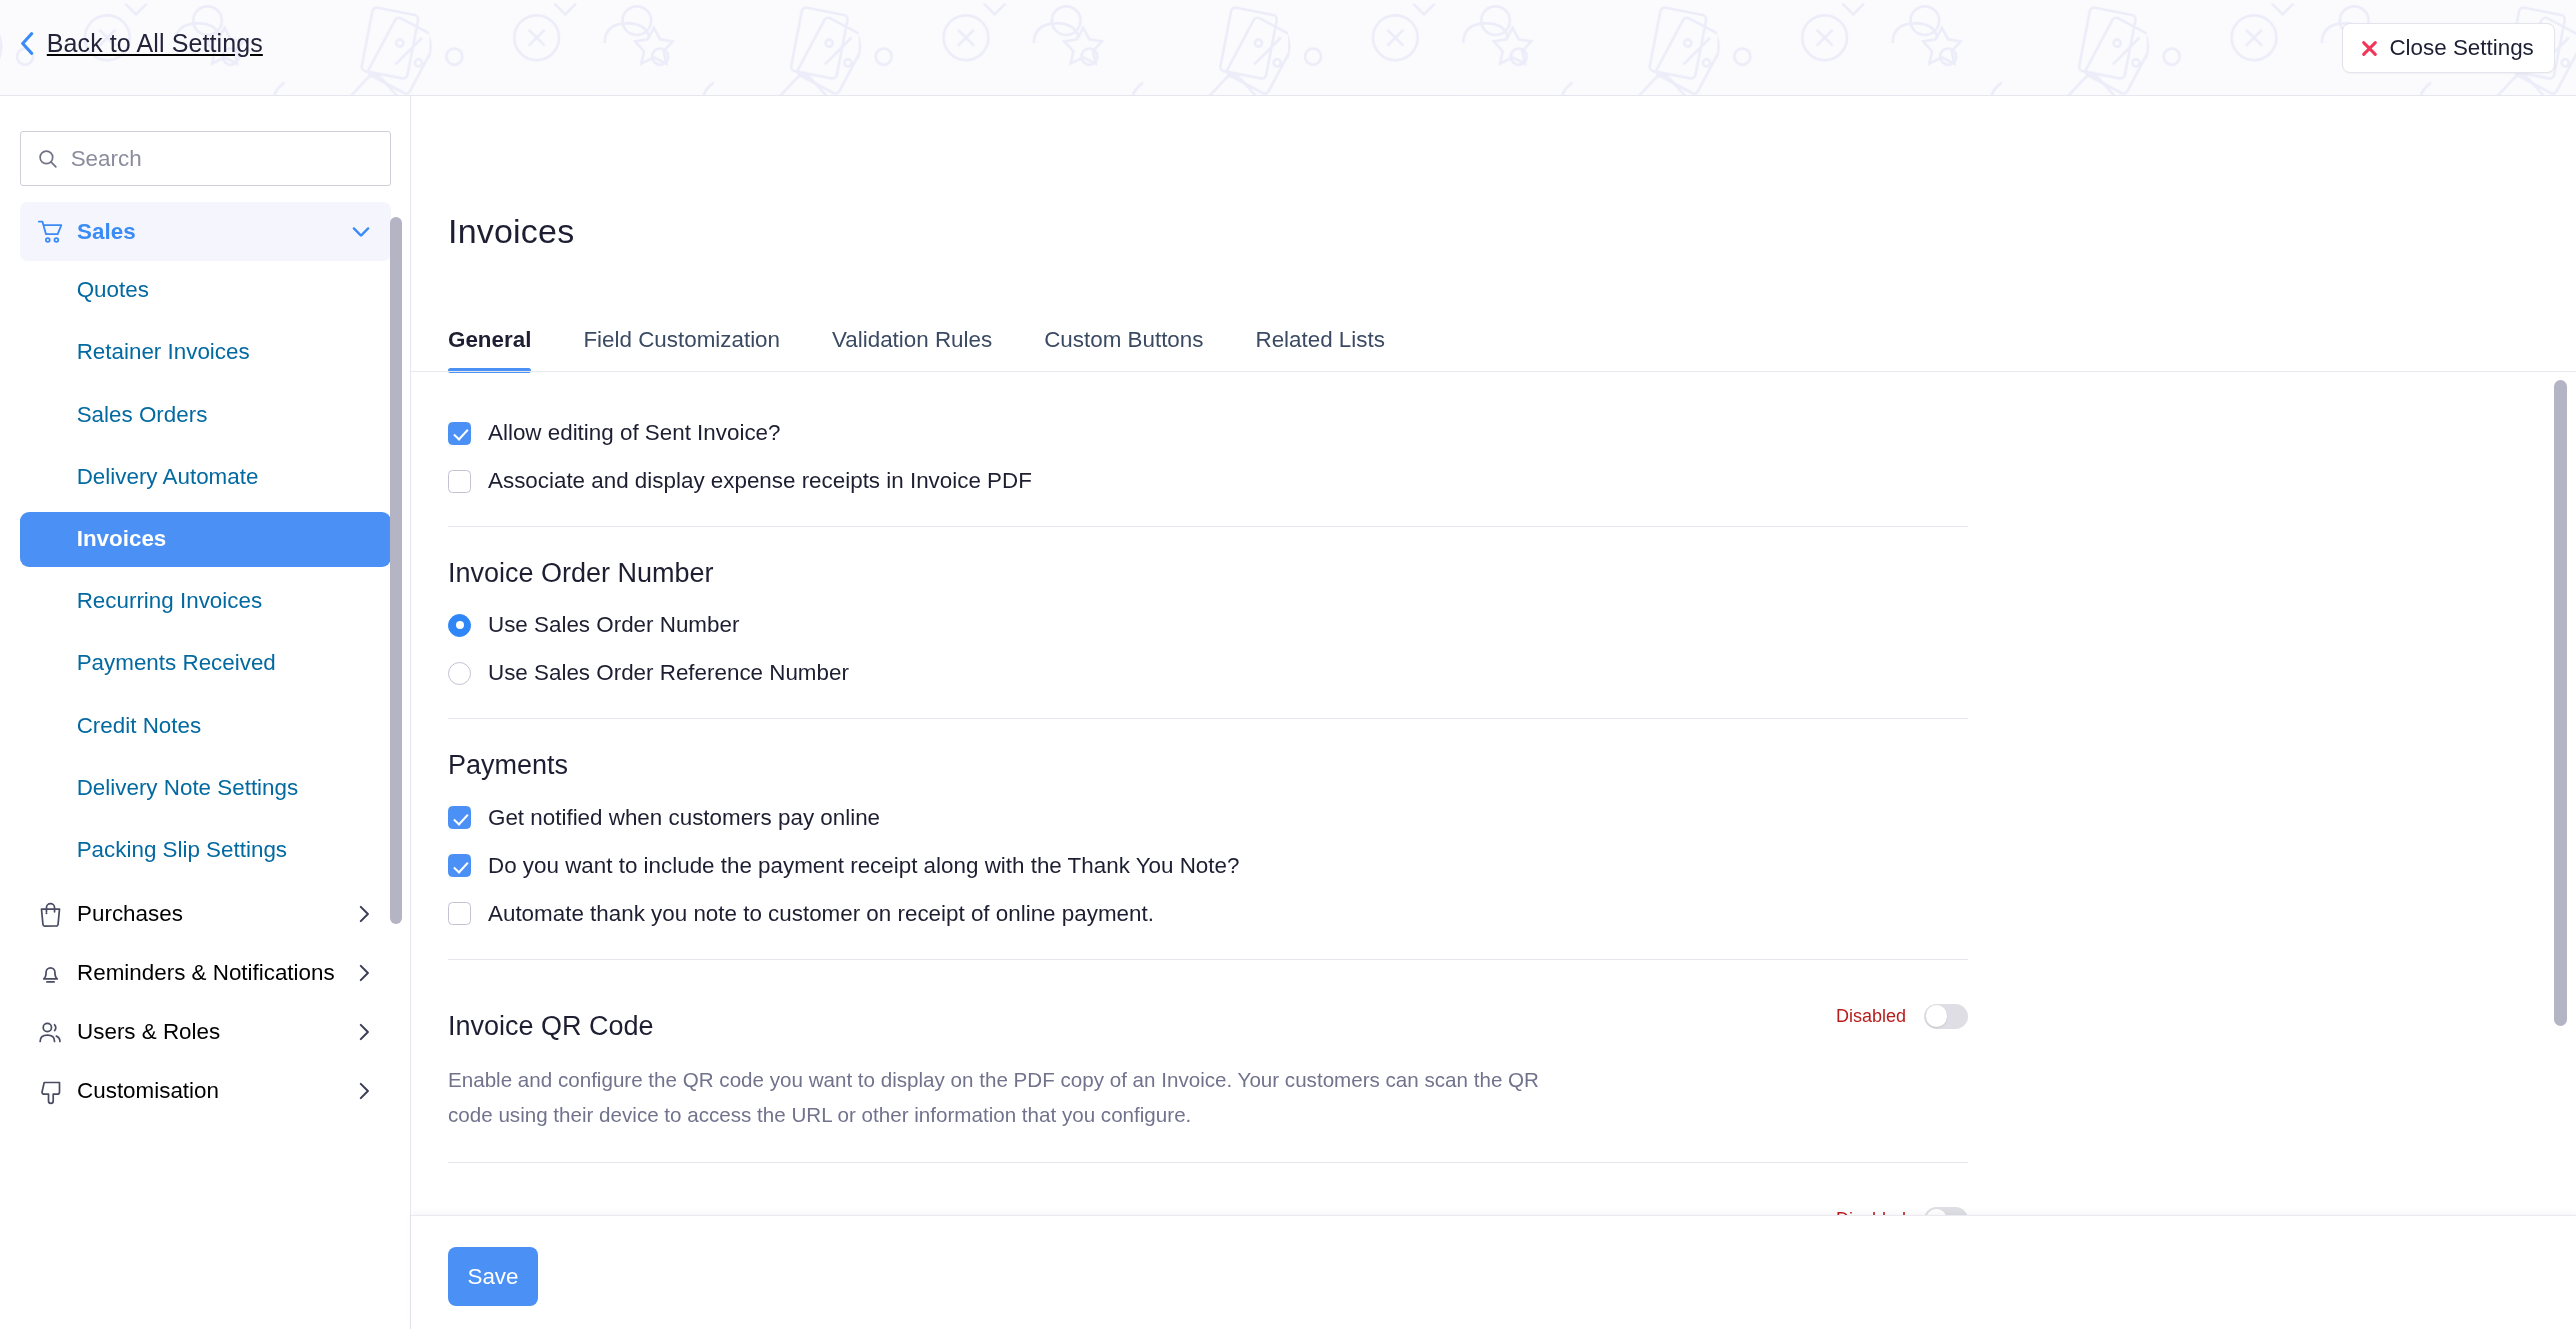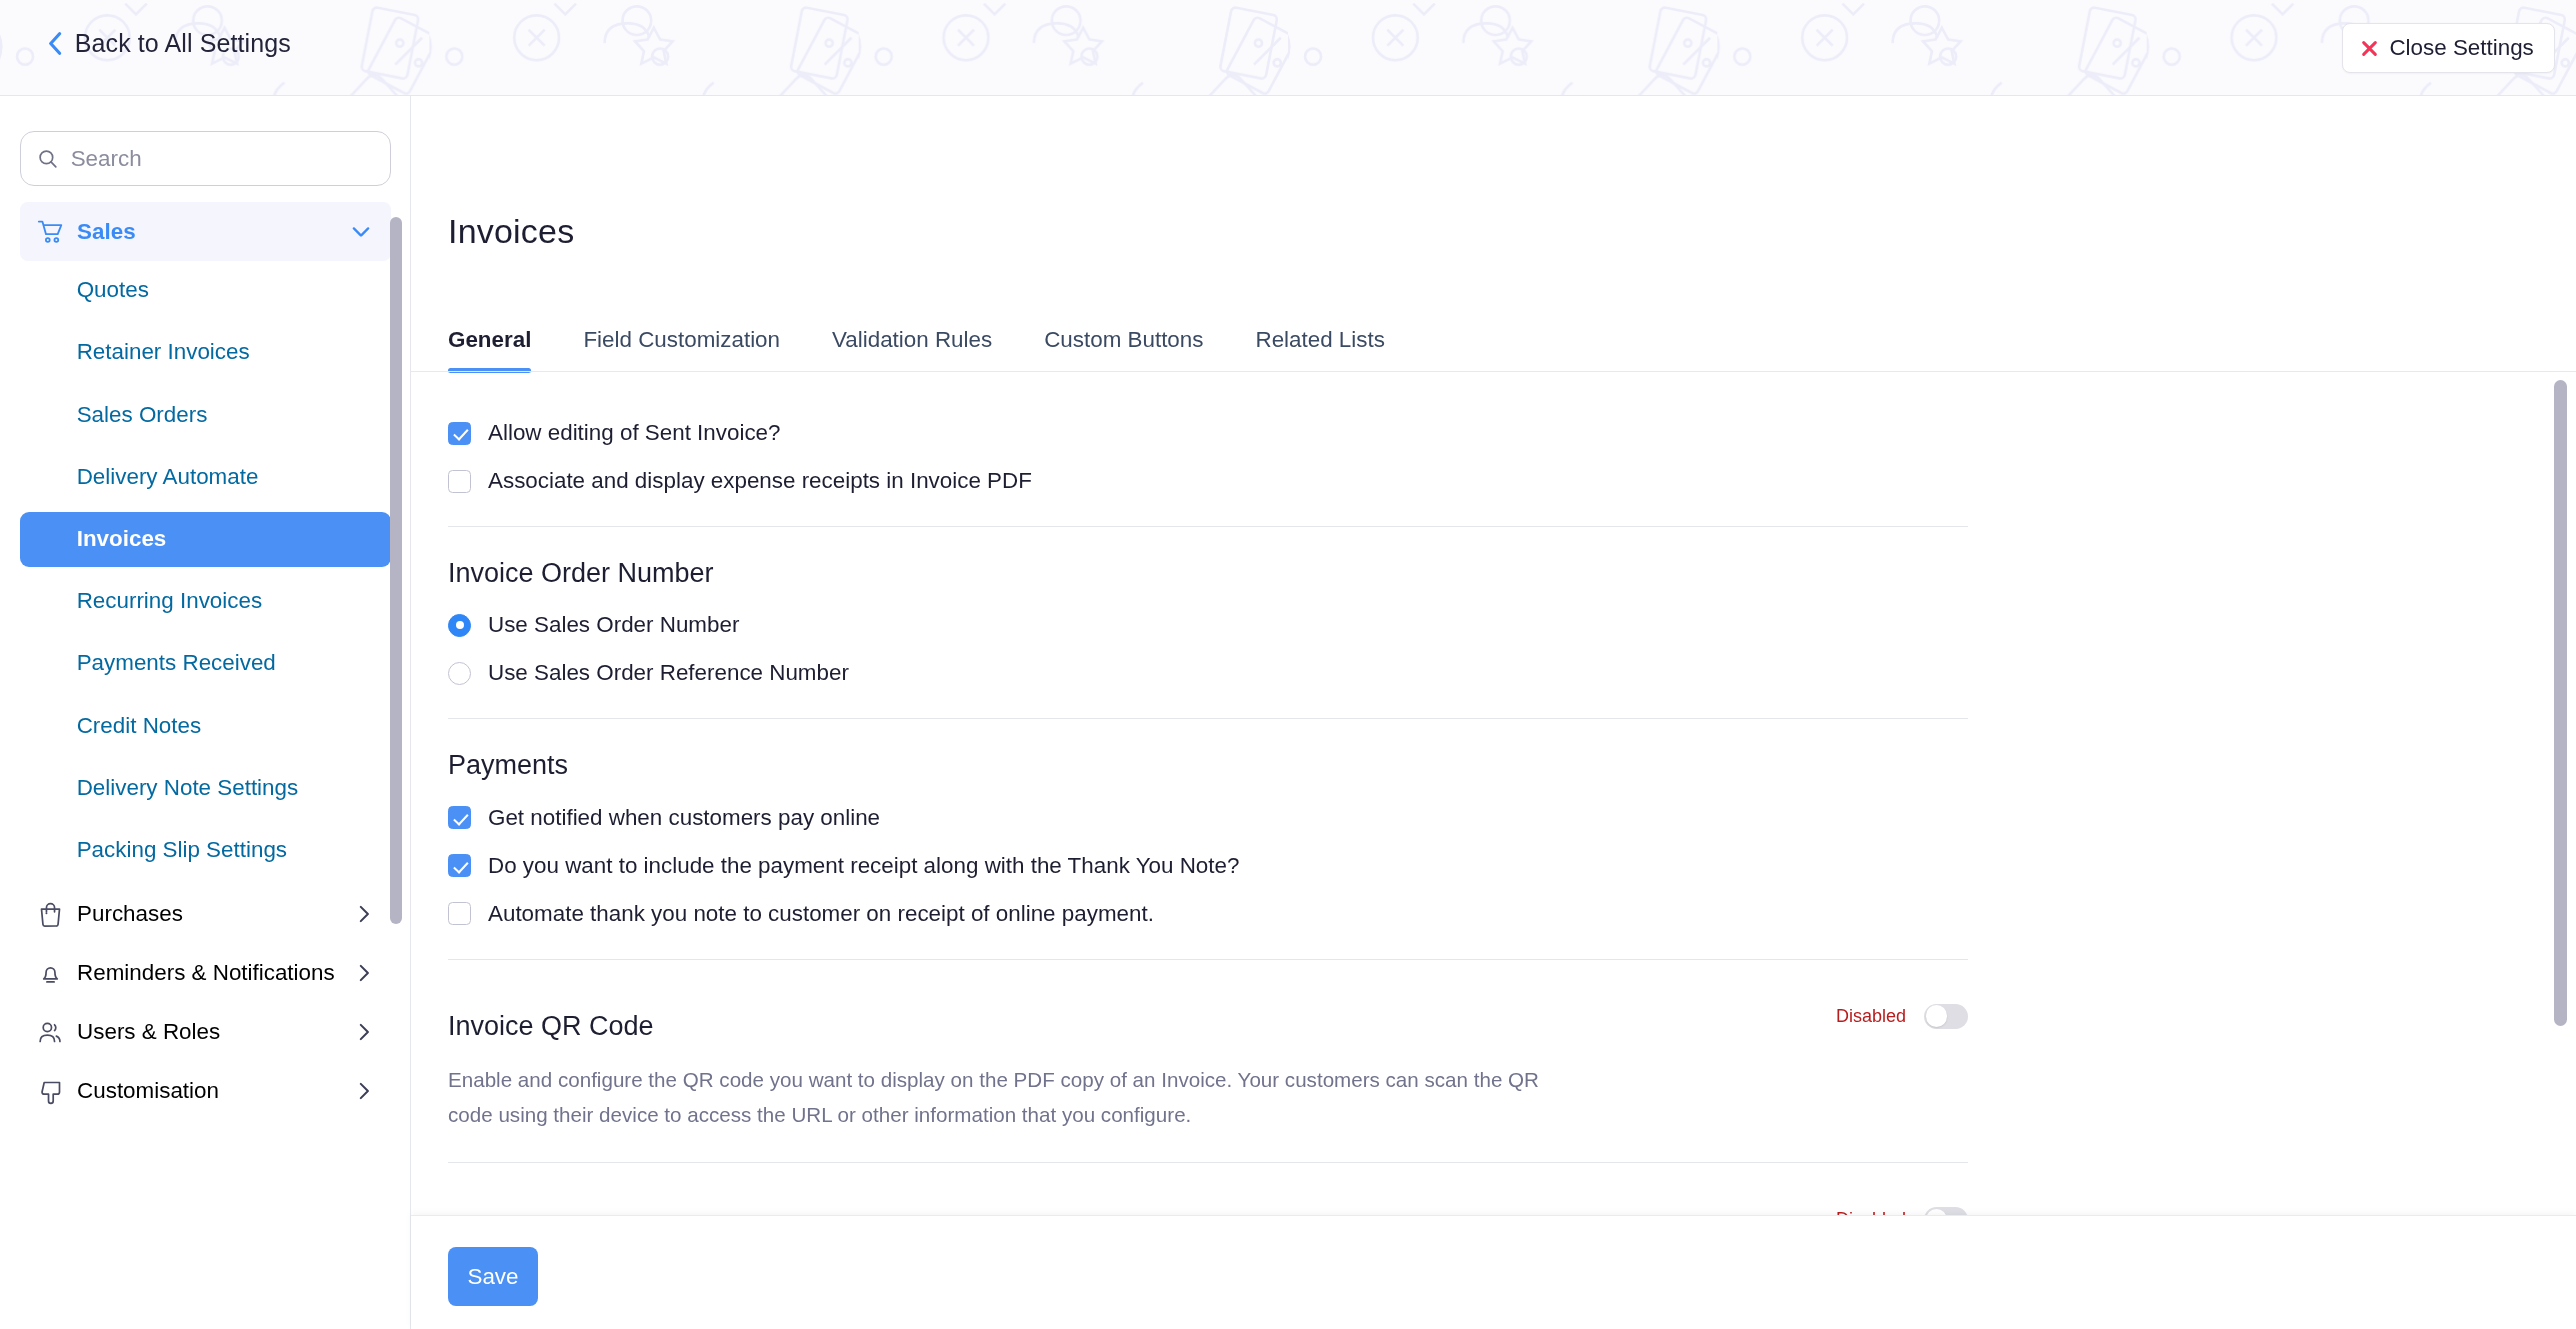--- a/index.html
+++ b/index.html
@@ -16,23 +16,23 @@
     position: absolute; left: 0; top: 0; width: 2576px; height: 96px;
     background: #fbfbfe;
     border-bottom: 0.9px solid #e6e6ee;
     overflow: hidden;
   }
   .topbar-pattern {
     position: absolute; left: 0; top: 0; width: 2576px; height: 96px;
     opacity: 1;
   }
   .back-link {
-    position: absolute; left: 48px; top: 29px;
+    position: absolute; left: 20px; top: 29px;
     display: flex; align-items: center; gap: 12.5px;
-    z-index: 5; cursor: pointer;
+    z-index: 5; cursor: pointer; text-decoration: underline;
   }
   .back-chevron { display: block; width: 14.3px; height: 23px; }
   .back-label {
     font-size: 25px; color: #23243a; font-weight: 400; letter-spacing: 0.1px;
     white-space: nowrap;
   }
   .close-settings {
     position: absolute; right: 21.5px; top: 23px;
     height: 50px; display: flex; align-items: center; gap: 11.6px;
     padding: 0 19.7px 0 18px;
@@ -45,21 +45,21 @@
 
   
   .sidebar {
     position: absolute; left: 0; top: 96px; width: 411px; height: 1233px;
     background: #ffffff; border-right: 0.9px solid #e6e6ee;
     overflow: hidden;
   }
   .search-wrap { position: absolute; left: 19.7px; top: 35px; width: 371px; height: 55px; }
   .search-box {
     width: 371px; height: 55px;
-    border: 0.9px solid #cfcfda; border-radius: 14px; background: #fff;
+    border: 0.9px solid #cfcfda; border-radius: 3px; background: #fff;
     display: flex; align-items: center; gap: 12.5px; padding: 0 16px;
     cursor: text;
   }
   .search-icon { flex: 0 0 auto; width: 21.5px; height: 21.5px; display: block; }
   .search-input {
     border: none; outline: none; background: transparent;
     font-family: "Liberation Sans", sans-serif; font-size: 22.4px; color: #2b2c3f;
     width: 295px;
   }
   .search-input::placeholder { color: #8b8c9d; }

